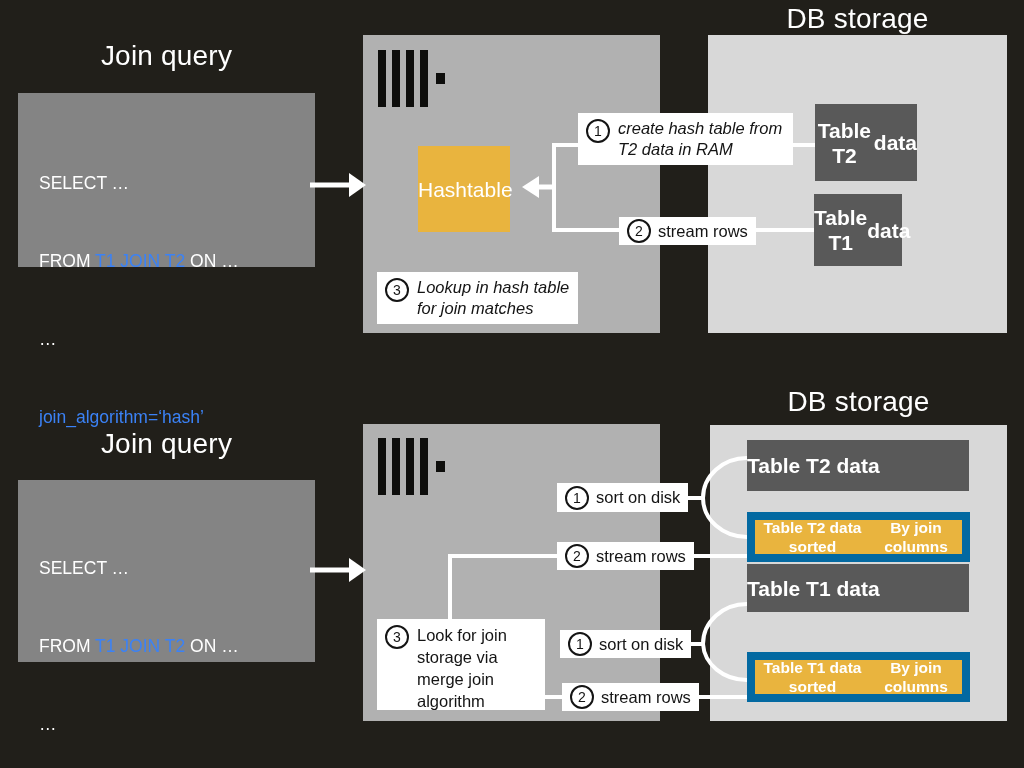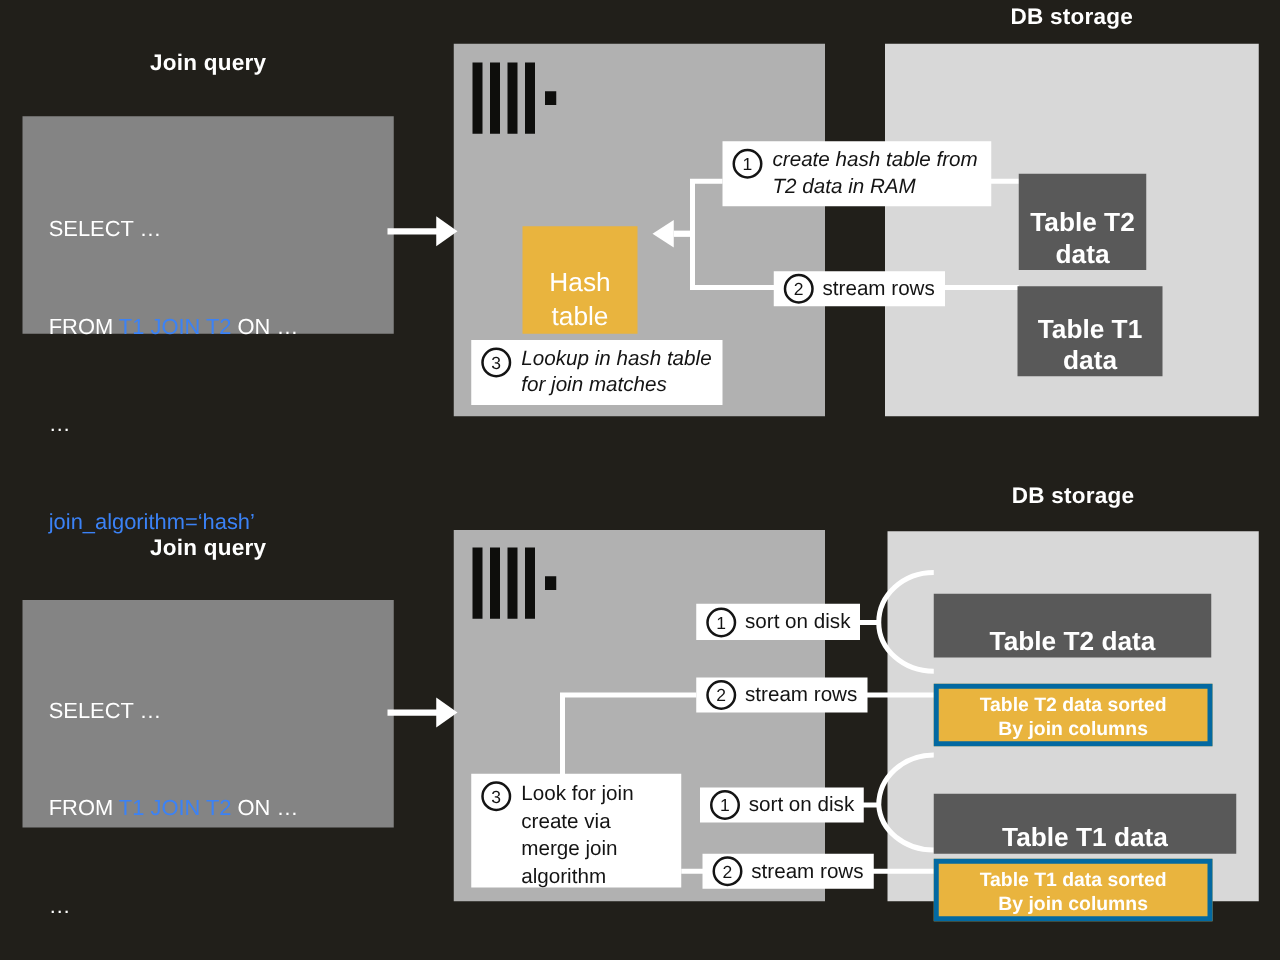--- a/index.html
+++ b/index.html
@@ -1,32 +1,32 @@
 <!DOCTYPE html>
 <html><head>
 <meta charset="utf-8">
 <style>
   html,body{margin:0;padding:0;background:#211f1a;}
   .stage{
     position:relative;width:1024px;height:768px;background:#211f1a;
     font-family:"Liberation Sans",sans-serif;overflow:hidden;
   }
   .abs{position:absolute;box-sizing:border-box;}
-  .title{color:#ffffff;font-size:18px;font-weight:700;text-align:center;letter-spacing:.2px;}
+  .title{color:#ffffff;font-size:28px;font-weight:400;text-align:center;letter-spacing:.2px;}
   .qbox{background:#848484;}
   .code{color:#ffffff;font-size:17.5px;line-height:26px;white-space:pre;}
   .yl{color:#3b82f6;}
   .server{background:#b1b1b1;}
   .db{background:#d8d8d8;}
   .bar{position:absolute;top:0;width:8px;height:57px;background:#0e0e0c;}
   .dot{position:absolute;left:58px;top:23px;width:9px;height:11px;background:#0e0e0c;}
-  .cellbox{display:flex;flex-direction:column;align-items:center;justify-content:flex-end;text-align:center;margin-top:35px;}
+  .cellbox{display:flex;flex-direction:row;align-items:center;justify-content:space-between;text-align:center;}
   .hashbox{background:#e9b43e;color:#ffffff;font-size:21px;font-weight:500;line-height:27px;}
   .tdark{background:#595959;color:#ffffff;font-size:21px;font-weight:700;line-height:25px;}
-  .tsorted{background:#e9b43e;border:4px solid #0369a1;color:#ffffff;font-size:15.5px;font-weight:700;line-height:19px;}
+  .tsorted{background:#e9b43e;border:8px solid #0369a1;color:#ffffff;font-size:15.5px;font-weight:700;line-height:19px;}
   .lbl{background:#ffffff;color:#141414;font-size:16.5px;display:flex;align-items:center;gap:7px;padding:0 8px;}
   .lbl-multi{background:#ffffff;color:#141414;font-size:16.5px;display:flex;align-items:flex-start;gap:8px;padding:5px 8px;}
   .num{flex:none;width:20px;height:20px;border:2px solid #141414;border-radius:50%;
        display:flex;align-items:center;justify-content:center;font-size:14px;line-height:1;}
   .lbl-multi .num{margin-top:1px;}
   .ltext{line-height:21px;font-style:italic;}
   .ltext3{line-height:22px;}
   svg.overlay{position:absolute;left:0;top:0;pointer-events:none;}
   svg.overlay *{vector-effect:none;}
 </style>
@@ -91,21 +91,21 @@
 
   <div class="abs cellbox hashbox" style="left:418px;top:146px;width:92px;height:86px">
     <div>Hash</div>
     <div>table</div>
   </div>
 
   <div class="abs cellbox tdark" style="left:815px;top:104px;width:102px;height:77px">
     <div>Table T2</div>
     <div>data</div>
   </div>
-  <div class="abs cellbox tdark" style="left:814px;top:194px;width:116px;height:72px">
+  <div class="abs cellbox tdark" style="left:814px;top:194px;width:88px;height:72px">
     <div>Table T1</div>
     <div>data</div>
   </div>
 
   <div class="abs lbl-multi" style="left:578px;top:113px;width:215px">
     <span class="num">1</span>
     <span class="ltext"><span>create hash table from</span><br><span>T2 data in RAM</span></span>
   </div>
   <div class="abs lbl" style="left:619px;top:217px;height:28px">
     <span class="num">2</span>
@@ -136,21 +136,21 @@
       <i class="dot"></i>
   </div>
 
   <div class="abs cellbox tdark" style="left:747px;top:440px;width:222px;height:51px">
     <div>Table T2 data</div>
   </div>
   <div class="abs cellbox tsorted" style="left:747px;top:512px;width:223px;height:50px">
     <div>Table T2 data sorted</div>
     <div>By join columns</div>
   </div>
-  <div class="abs cellbox tdark" style="left:747px;top:600px;width:242px;height:48px">
+  <div class="abs cellbox tdark" style="left:747px;top:564px;width:222px;height:48px">
     <div>Table T1 data</div>
   </div>
   <div class="abs cellbox tsorted" style="left:747px;top:652px;width:223px;height:50px">
     <div>Table T1 data sorted</div>
     <div>By join columns</div>
   </div>
 
   <div class="abs lbl" style="left:557px;top:483px;height:29px">
     <span class="num">1</span>
     <span>sort on disk</span>
@@ -165,19 +165,19 @@
   </div>
   <div class="abs lbl" style="left:562px;top:683px;height:28px">
     <span class="num">2</span>
     <span>stream rows</span>
   </div>
 
   <div class="abs lbl-multi" style="left:377px;top:619px;width:168px;height:91px">
     <span class="num">3</span>
     <span class="ltext3">
       <span>Look for join</span><br>
-      <span>create via</span><br>
+      <span>storage via</span><br>
       <span>merge join</span><br>
       <span>algorithm</span>
     </span>
   </div>
 
 </div>
 
 </body></html>

